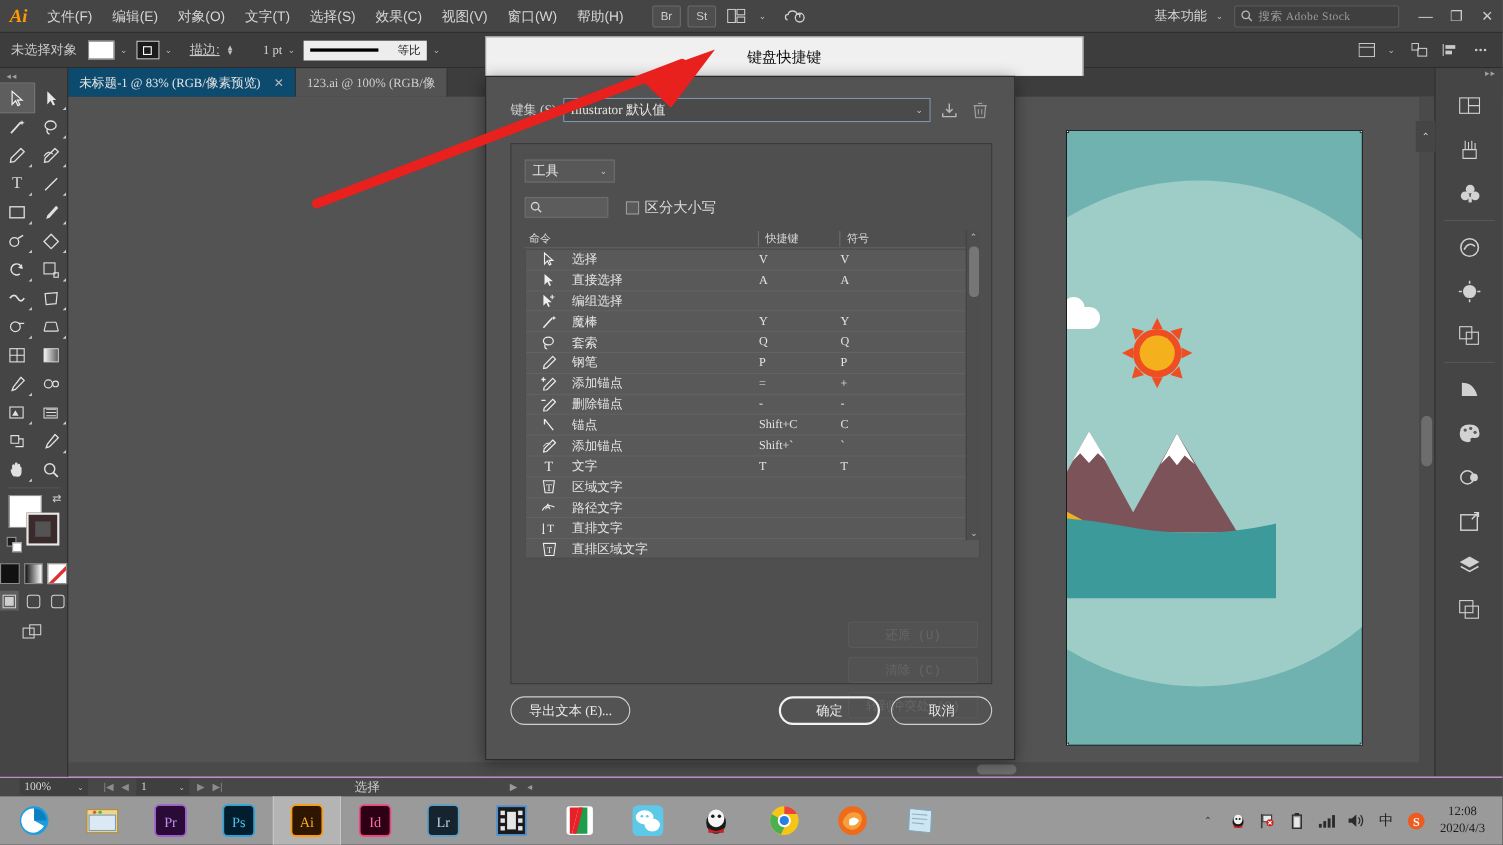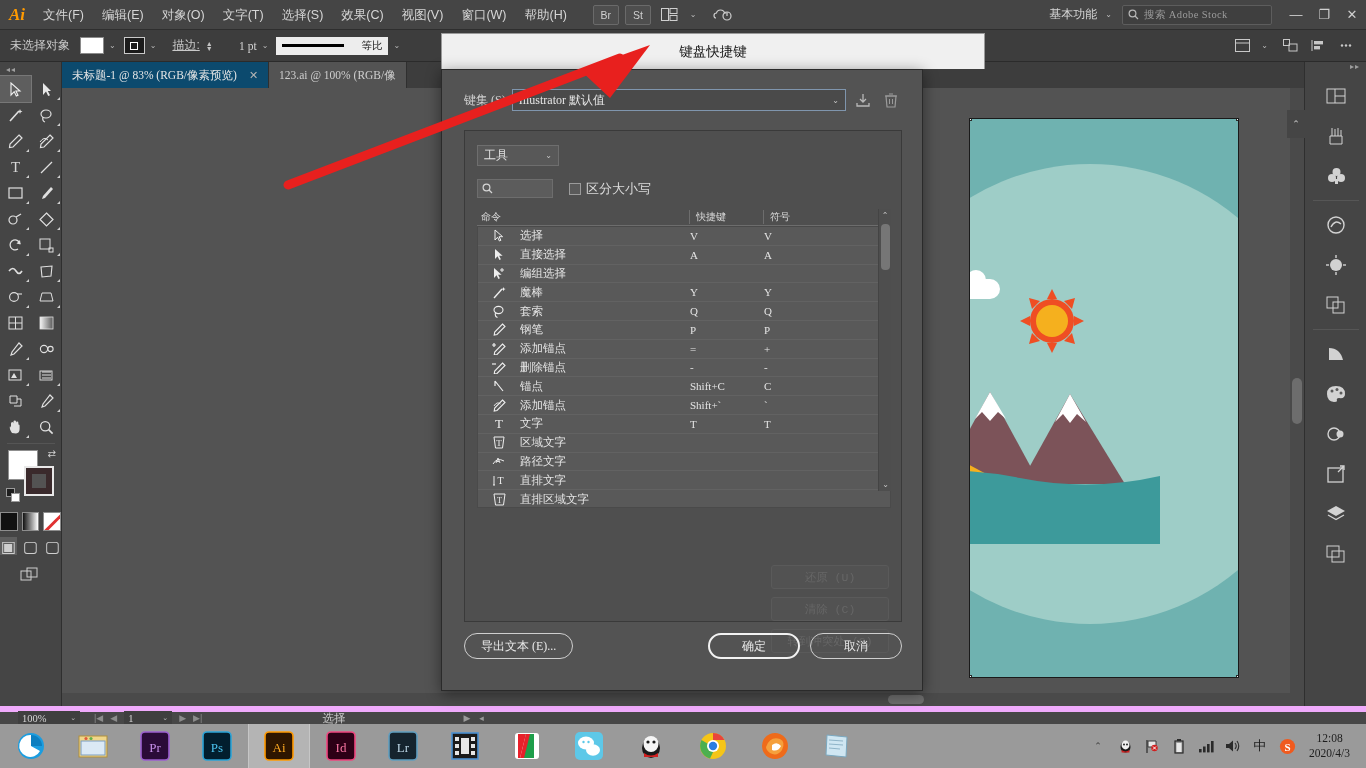--- a/index.html
+++ b/index.html
@@ -164,21 +164,21 @@
     display:flex;align-items:center;justify-content:center;color:#cfcfcf;font-size:9px; }
   .vscroll { position:absolute; right: 62px; top: 88px; width: 14px; height: 618px; background:#4a4a4a; }
   .vscroll .thumb { position:absolute; left:2px; top:290px; width:10px; height:46px; background:#6d6d6d; border-radius:5px; }
   .hscroll { position:absolute; left:62px; bottom: 62px; width:1242px; height:13px; background:#4a4a4a; }
   .hscroll .thumb { position:absolute; left:826px; top:2px; width:36px; height:9px; background:#6d6d6d; border-radius:5px;}
 
   
   .statusbar {
     position: absolute; left: 0; bottom: 44px; width: 1366px; height: 18px;
     background: #474747; display: flex; align-items: center;
-    font-size: 11px; color: #c8c8c8; border-top: 6px solid #f0abfc;
+    font-size: 11px; color: #c8c8c8; border-top: 1px solid #f0abfc;
   }
   .sb-zoom { width: 62px; margin-left: 18px; display:flex; align-items:center;
     background:#3f3f3f; height:15px; padding:0 4px; justify-content:space-between; }
   .sb-zoom .v { font-size: 10.5px; color:#d5d5d5; font-family:"Liberation Serif",serif;}
   .sb-nav { display:flex; align-items:center; gap:7px; margin-left: 14px; color:#8c8c8c; font-size:9px;}
   .sb-page { width: 48px; height:15px; background:#3f3f3f; font-size:10.5px; color:#d5d5d5; padding:0 4px;
     display:flex;align-items:center; font-family:"Liberation Serif",serif;}
   .sb-status { margin-left: 120px; font-size: 11.5px; color:#cdcdcd; }
   .sb-arrows { margin-left: 118px; color:#9a9a9a; font-size:9px; display:flex; gap:9px;}
 

